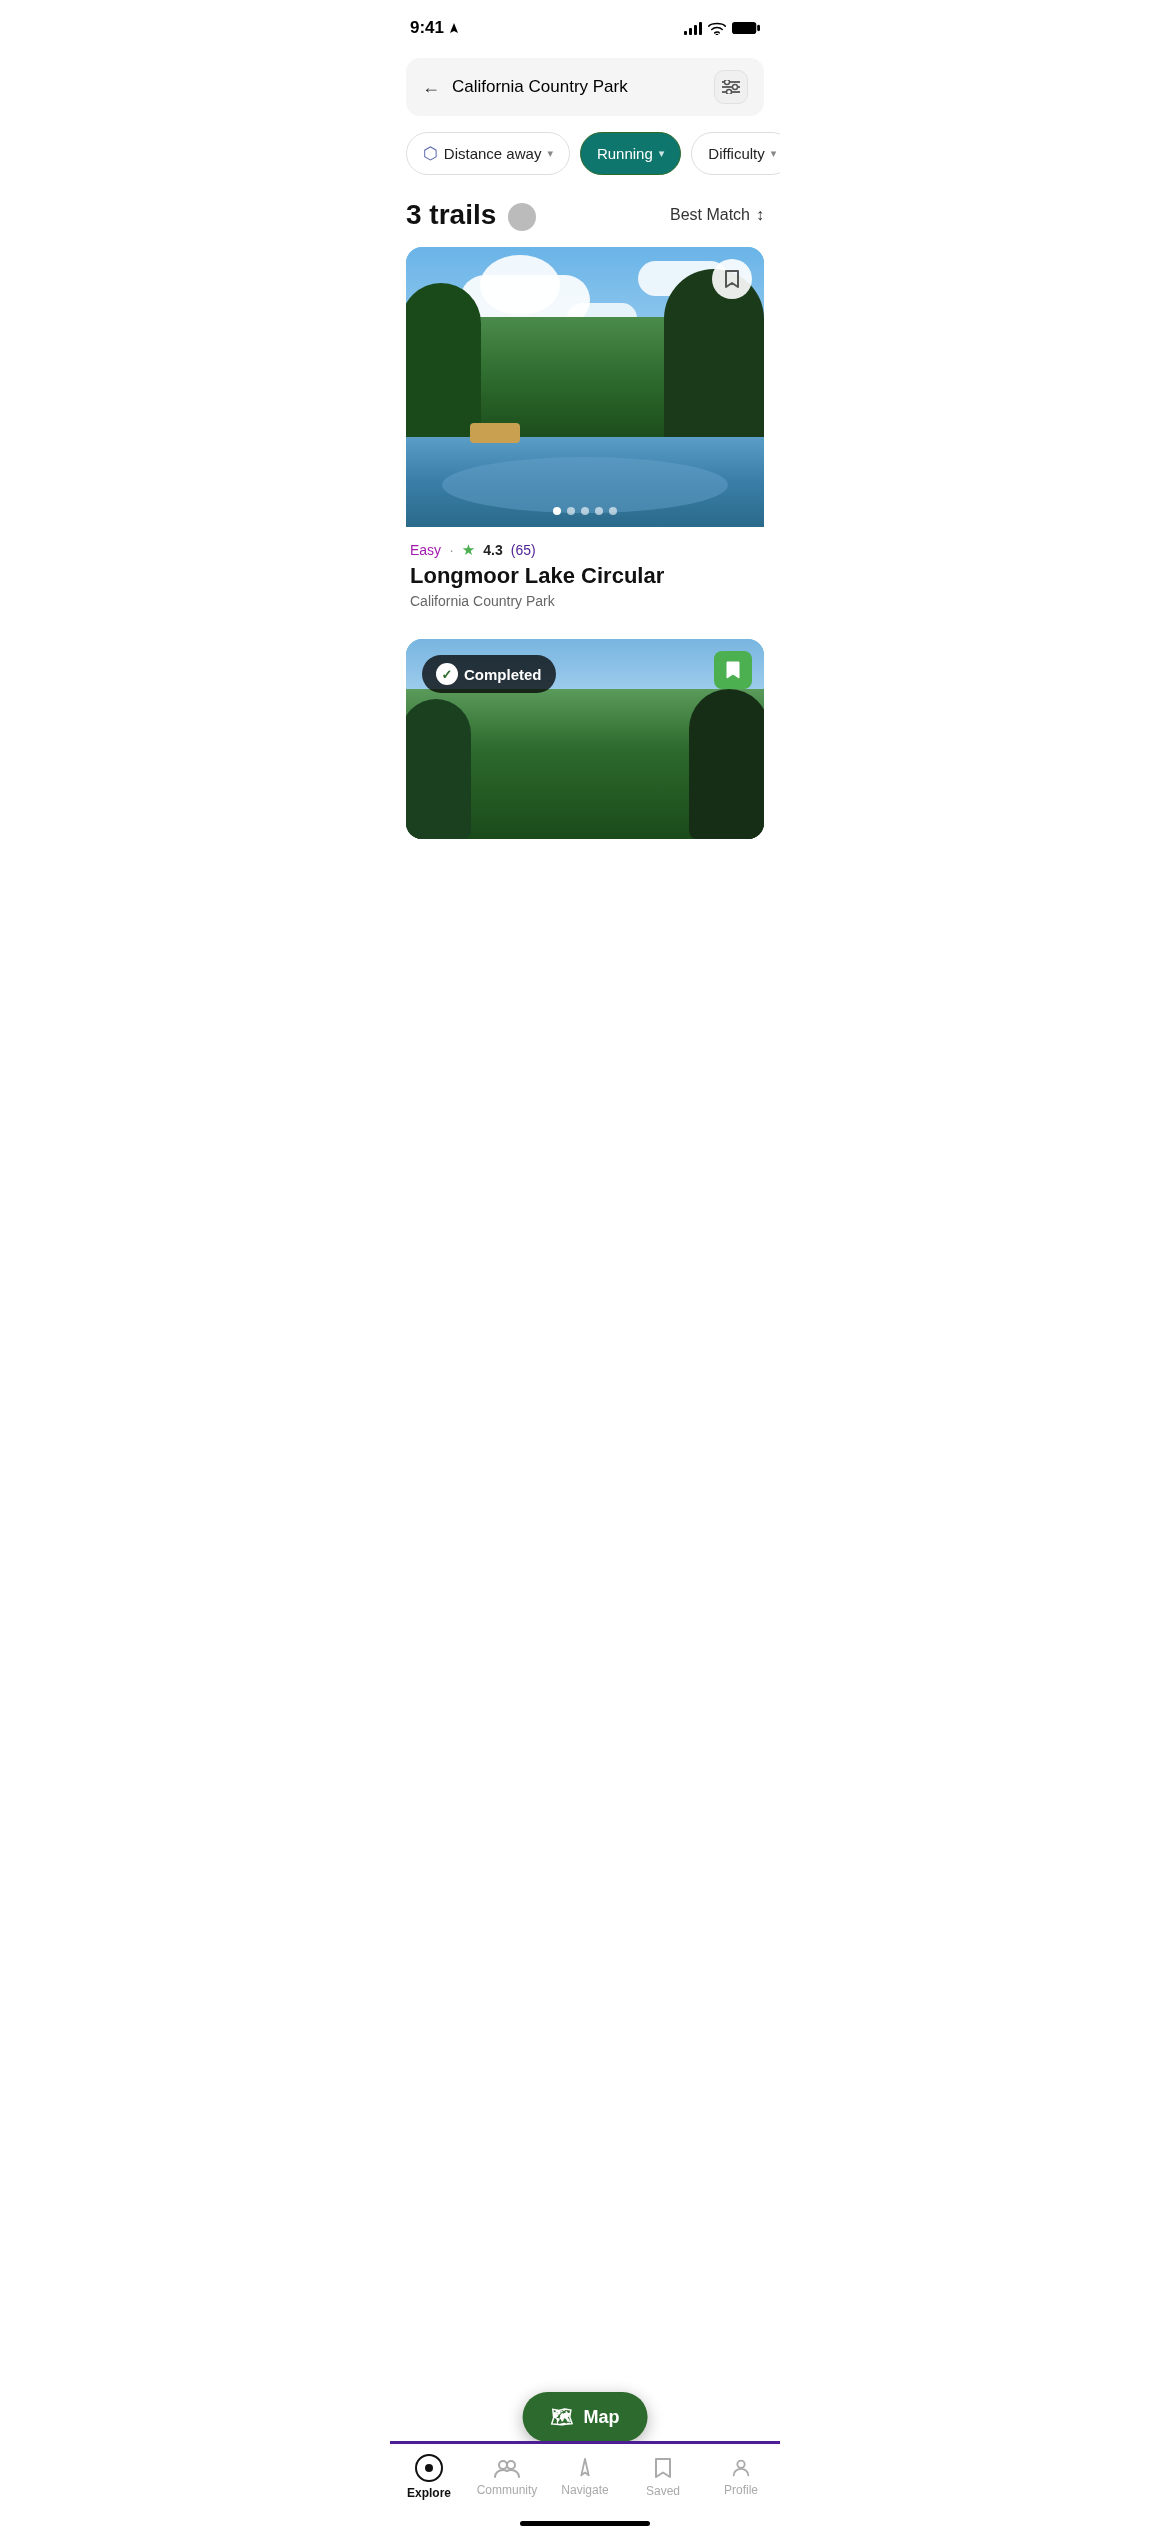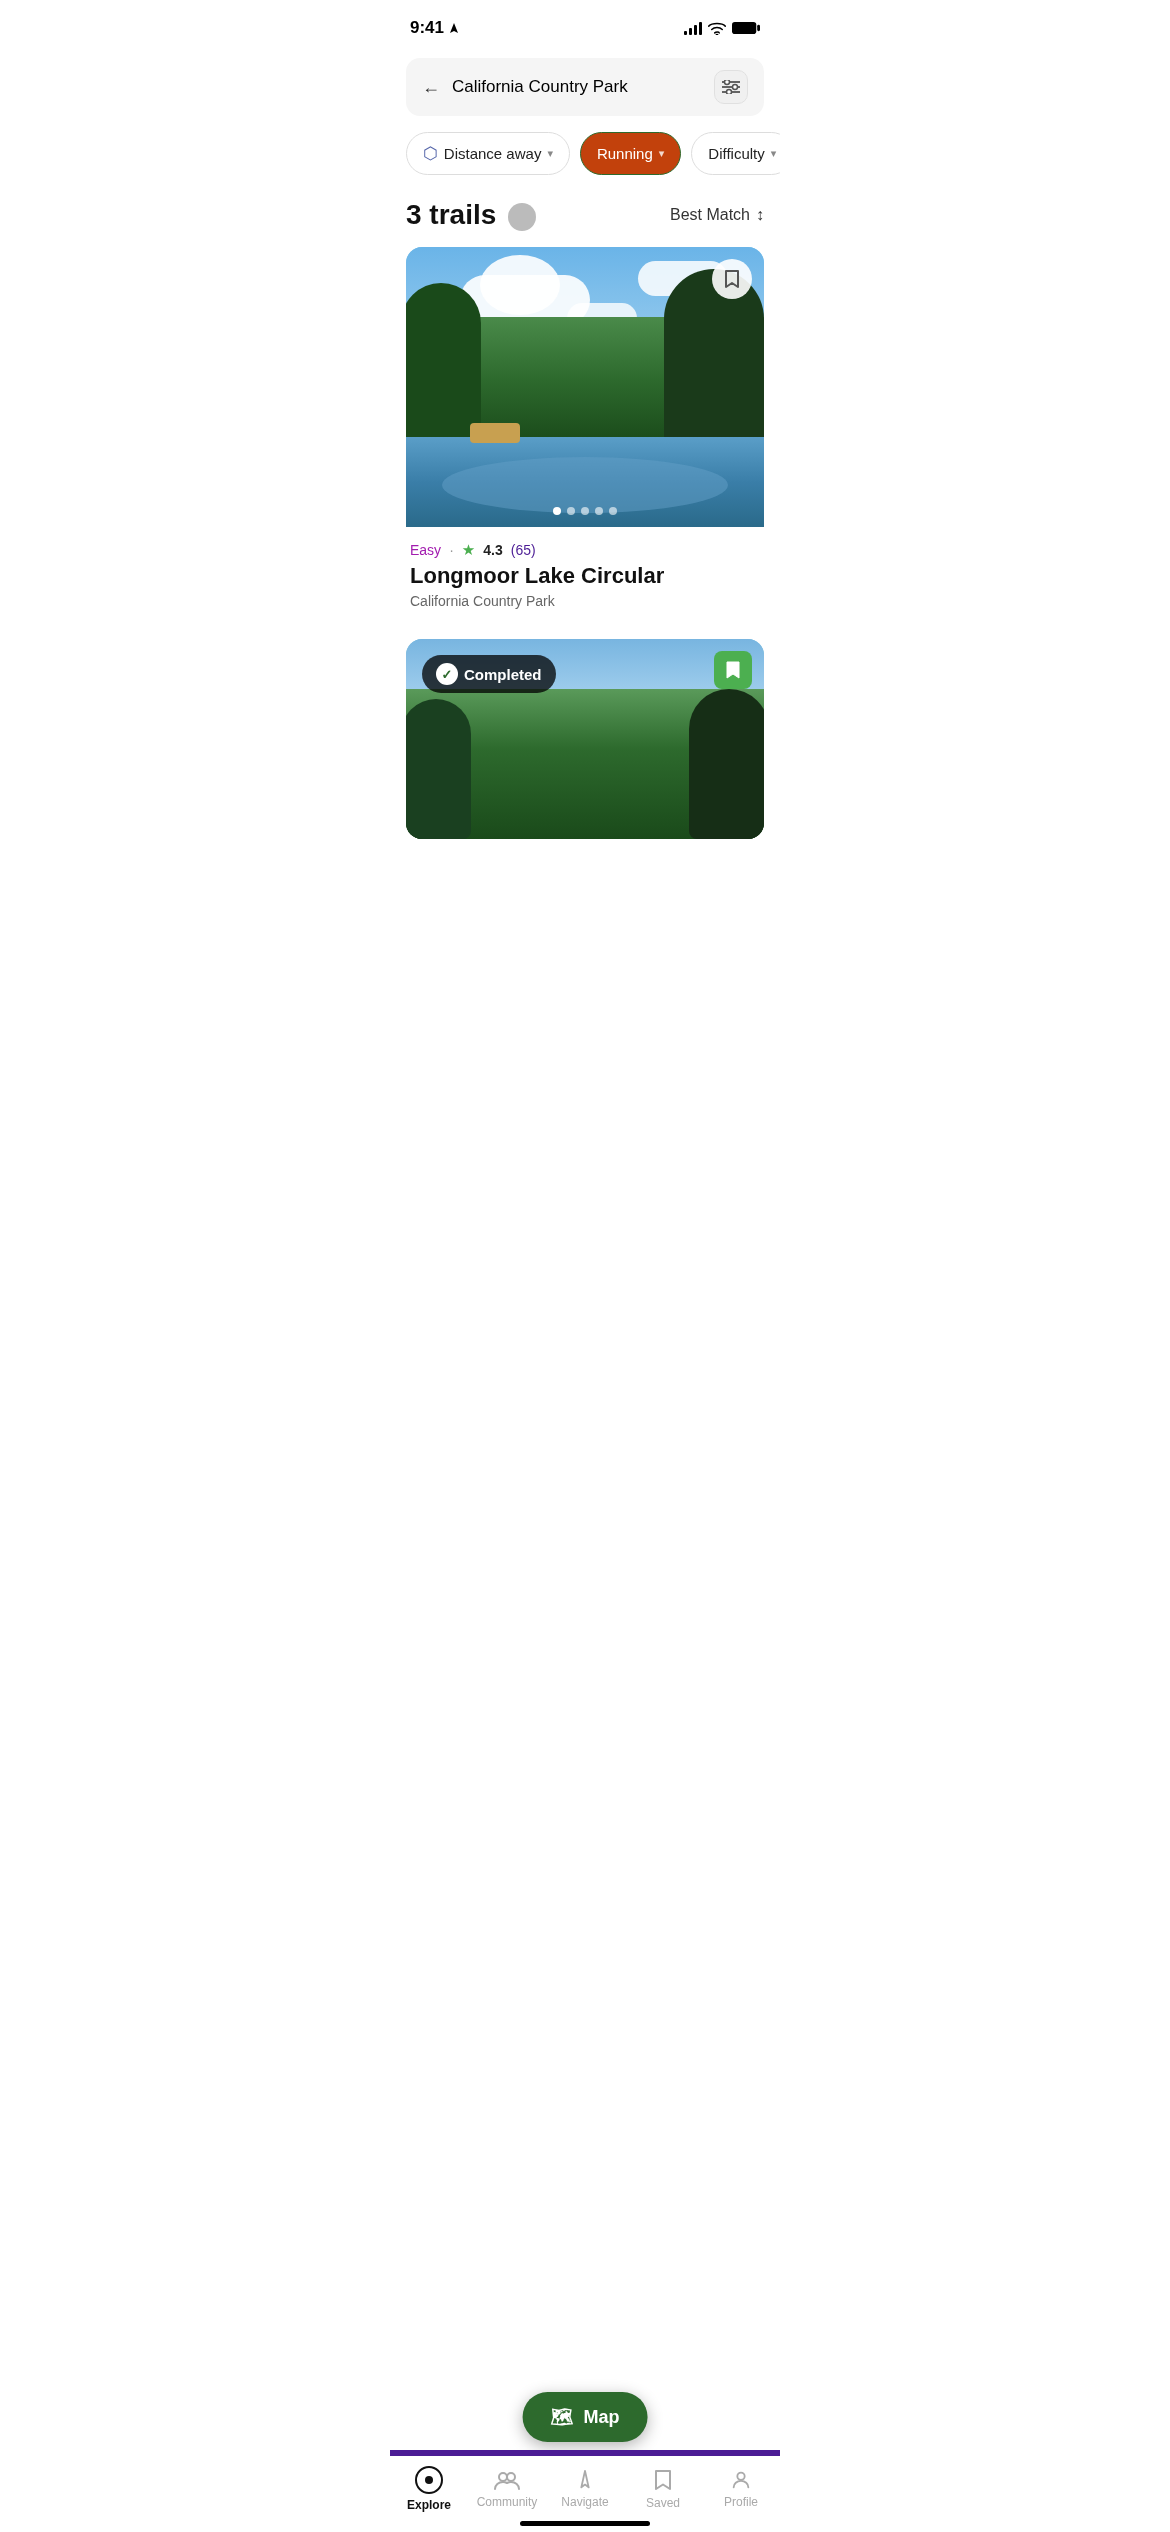--- a/index.html
+++ b/index.html
@@ -99,21 +99,21 @@
       border-radius: 24px;
       font-size: 15px;
       font-weight: 500;
       white-space: nowrap;
       cursor: pointer;
       border: 1.5px solid #ddd;
       background: #fff;
       color: #222;
     }
     .pill.active {
-      background: #c2410c;
+      background: #0f766e;
       border-color: #2d6a2d;
       color: #fff;
     }
 
     
     .trails-header {
       display: flex;
       align-items: center;
       justify-content: space-between;
       padding: 8px 16px 16px;
@@ -469,25 +469,25 @@
     }
 
     
     .bottom-nav {
       position: fixed;
       bottom: 0;
       left: 50%;
       transform: translateX(-50%);
       width: 390px;
       background: #fff;
-      border-top: 6px solid #4c1d95;
+      border-top: 3px solid #4c1d95;
       display: flex;
       align-items: center;
       justify-content: space-between;
-      padding: 10px 0 20px;
+      padding: 10px 0 32px;
       z-index: 200;
     }
     .nav-item {
       display: flex;
       flex-direction: column;
       align-items: center;
       gap: 4px;
       cursor: pointer;
       flex: 1;
     }

